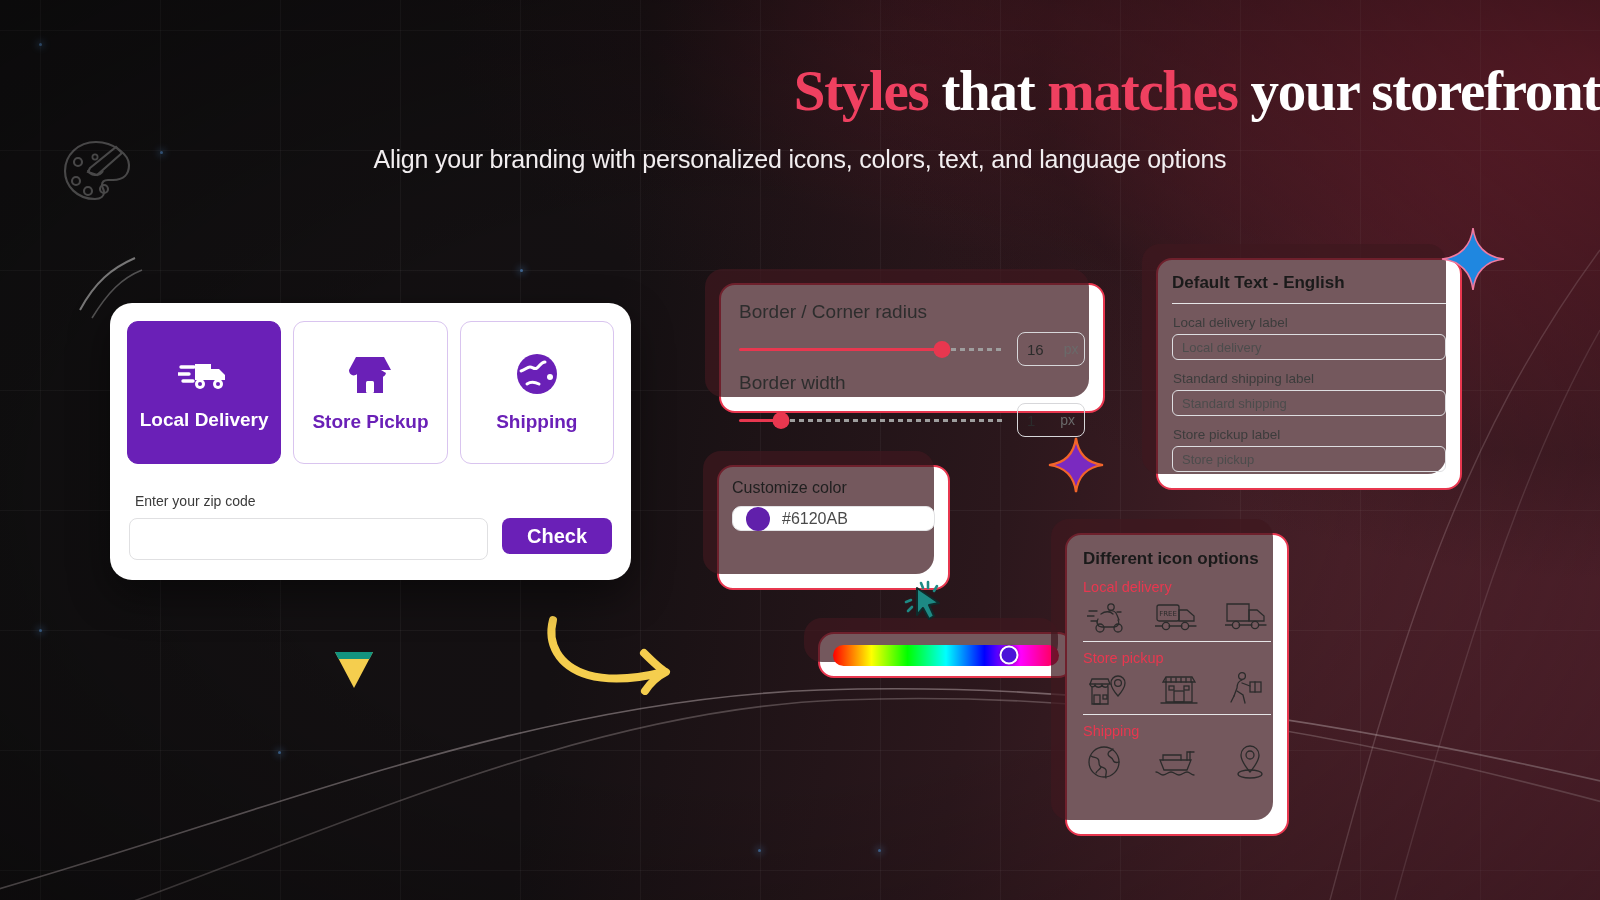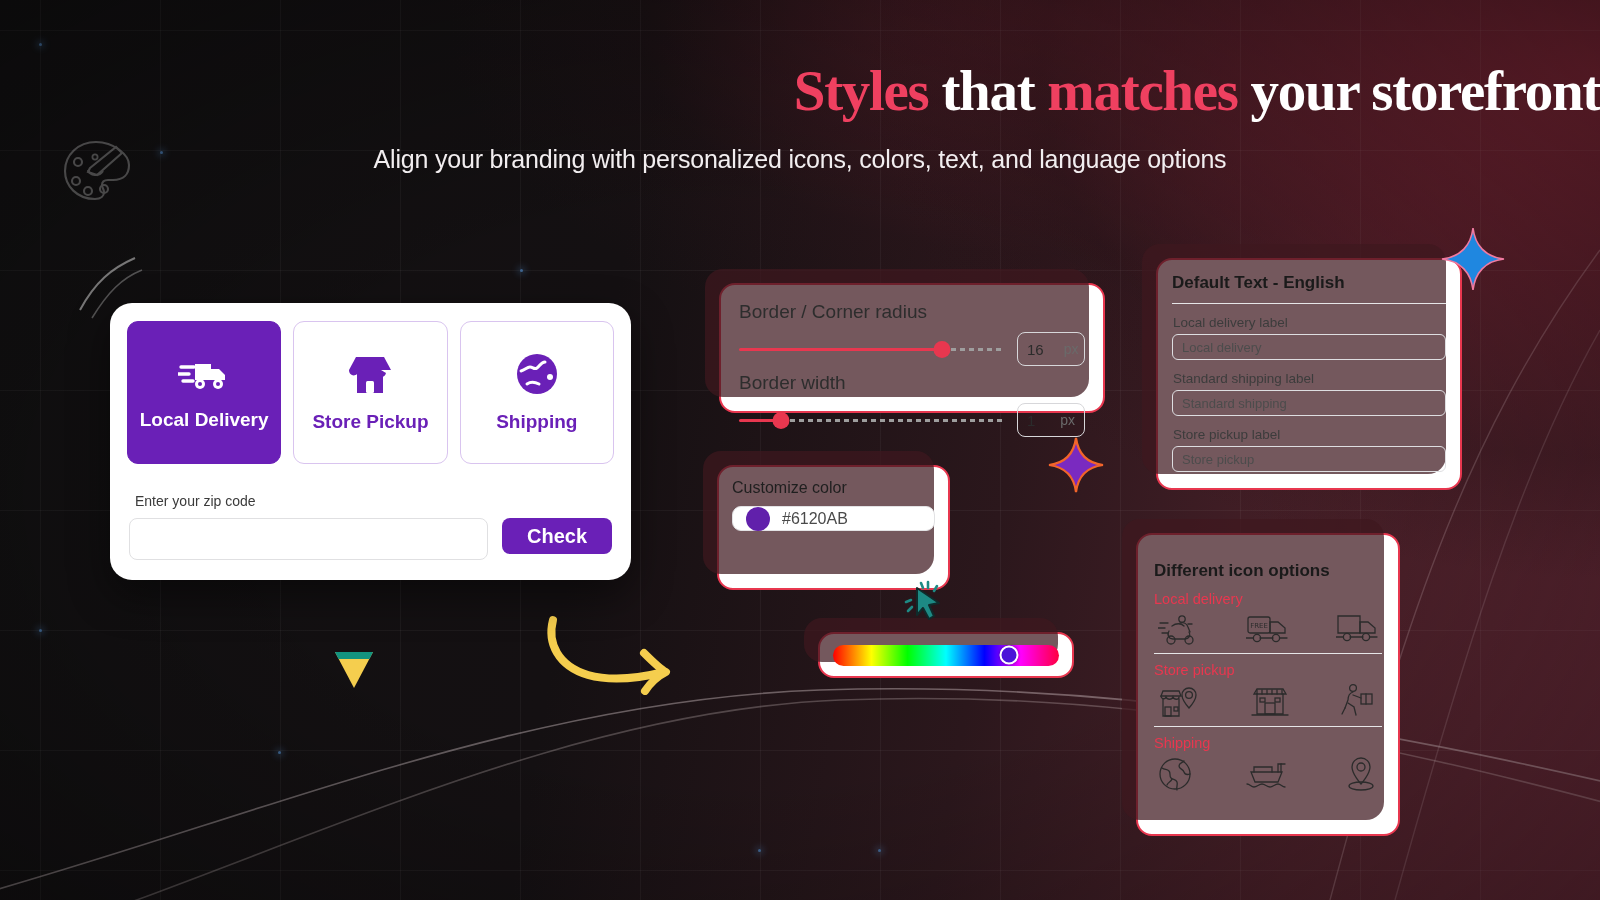--- a/index.html
+++ b/index.html
@@ -144,21 +144,21 @@
   
   #textCard { left: 1156px; top: 258px; width: 306px; height: 232px; padding: 13px 14px 0 14px; }
   .tc-title { font-size: 17px; font-weight: 700; color: #1a1a1a; padding-bottom: 10px;
               border-bottom: 1px solid #e6e6e8; }
   .fieldlabel { font-size: 13.5px; color: #3c3c3c; margin: 11px 0 4px 1px; }
   .fieldbox { height: 26px; border: 1px solid #dedee1; border-radius: 6px;
               display: flex; align-items: center; padding: 0 9px;
               font-size: 13px; color: #4c4c4c; }
 
   
-  #iconCard { left: 1136px; top: 533px; width: 264px; height: 303px; padding: 26px 16px 0 16px; }
+  #iconCard { left: 1065px; top: 533px; width: 224px; height: 303px; padding: 14px 16px 0 16px; }
   .ic-title { font-size: 17px; font-weight: 700; color: #1a1a1a; margin-bottom: 10px; }
   .ic-group-label { font-size: 14.5px; color: #e8374f; margin-bottom: 3px; }
   .ic-icons { display: flex; justify-content: space-between; align-items: center;
               padding: 2px 4px 7px 4px; }
   .ic-sep { border-top: 1px solid #e6e6e8; margin-bottom: 8px; }
 
   
   .sparkle { position: absolute; z-index: 6; }
   .cursor { position: absolute; z-index: 7; }
   .tri { position: absolute; z-index: 4; }

